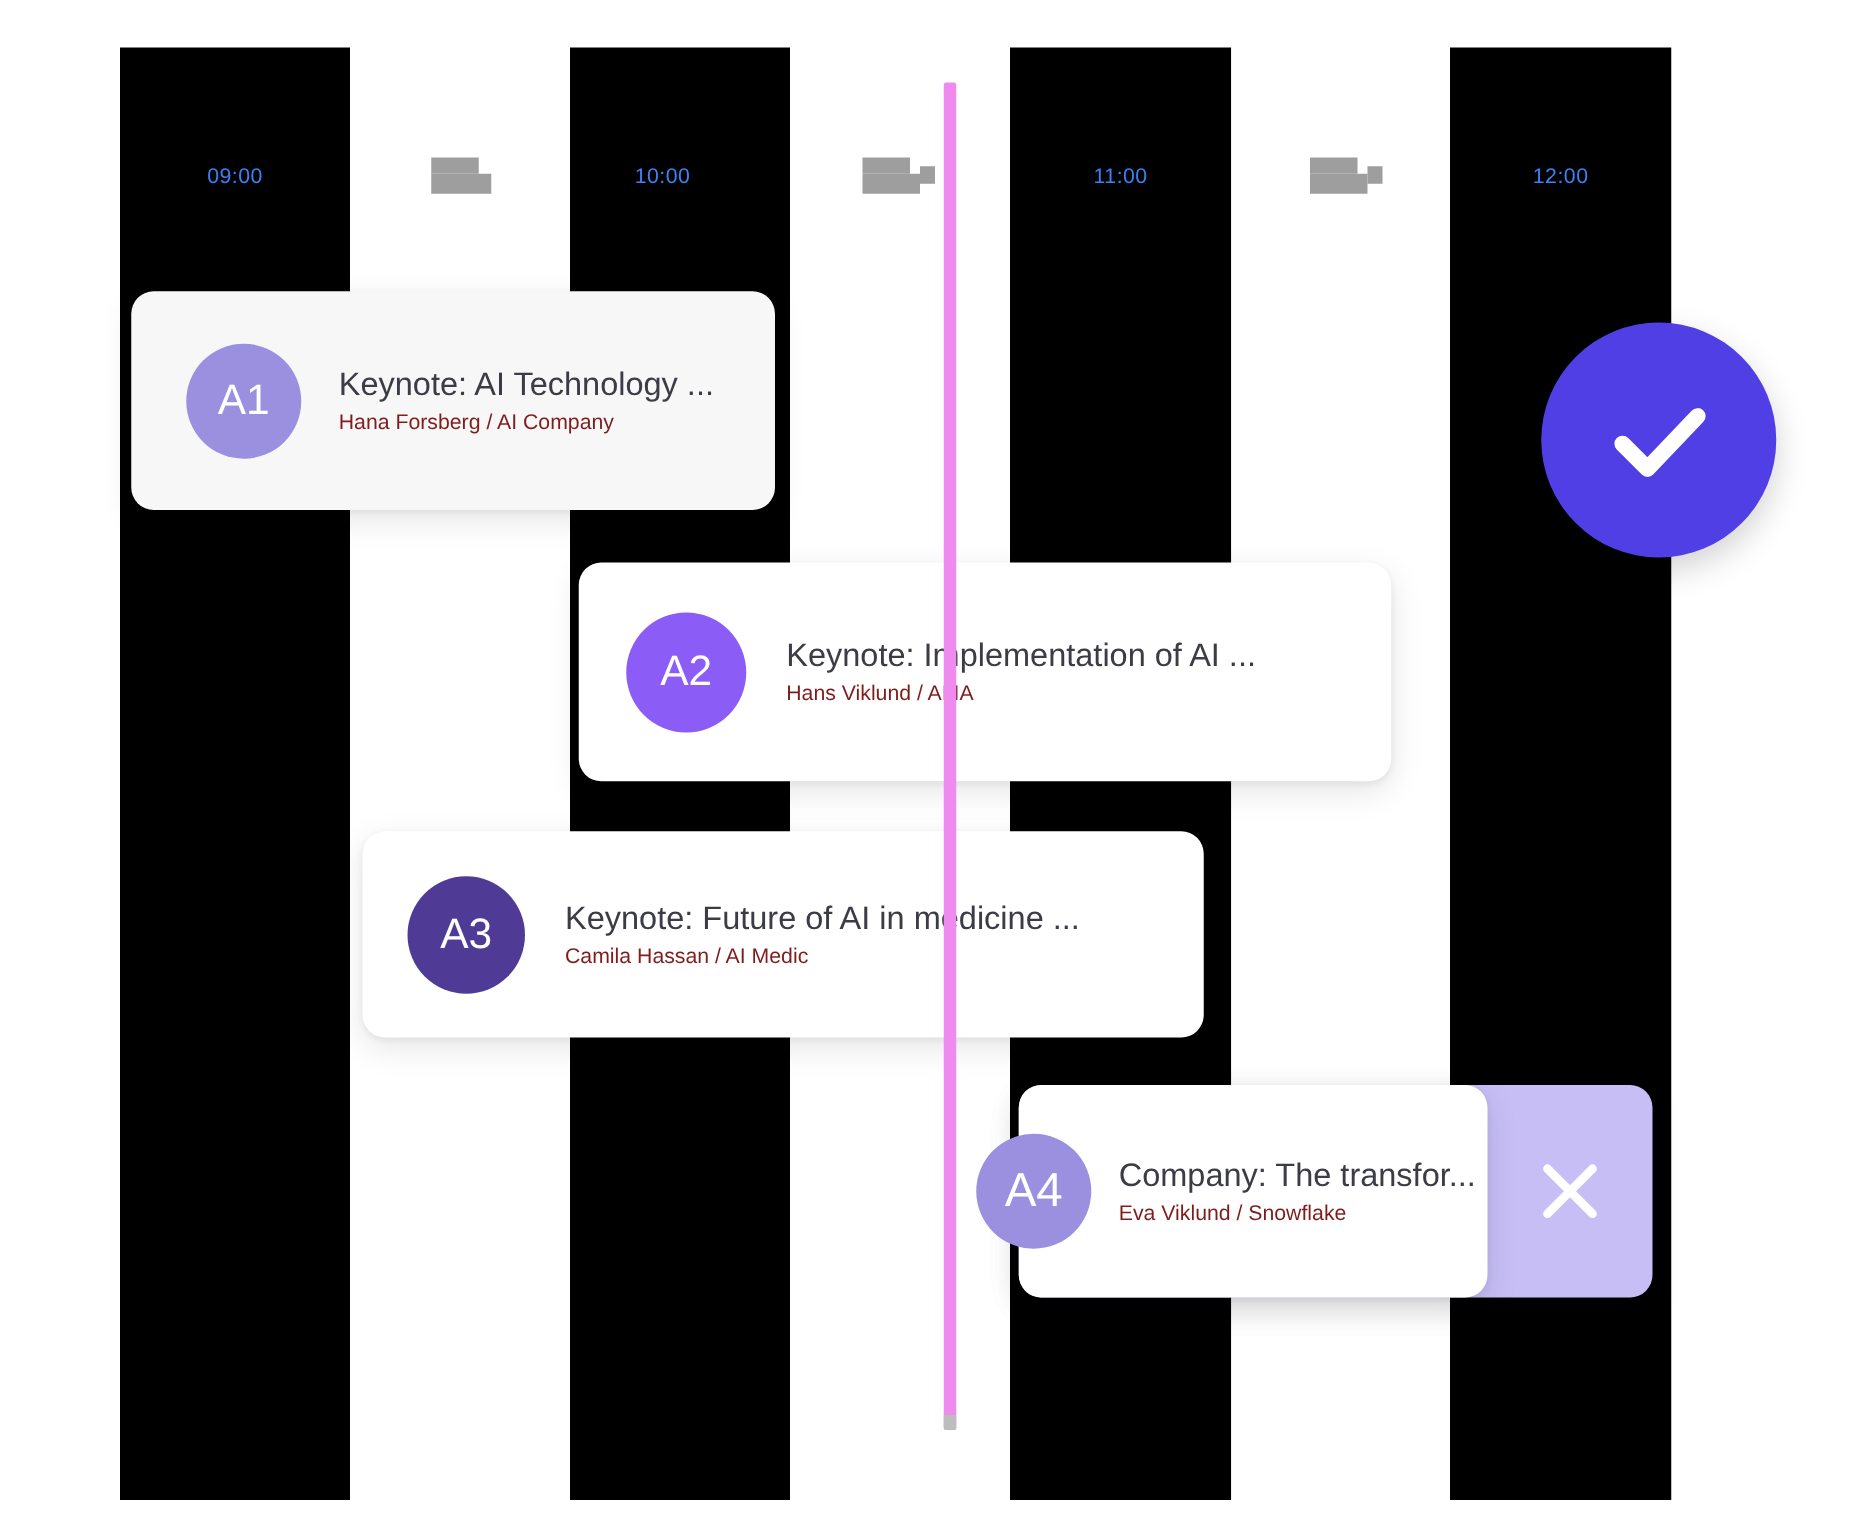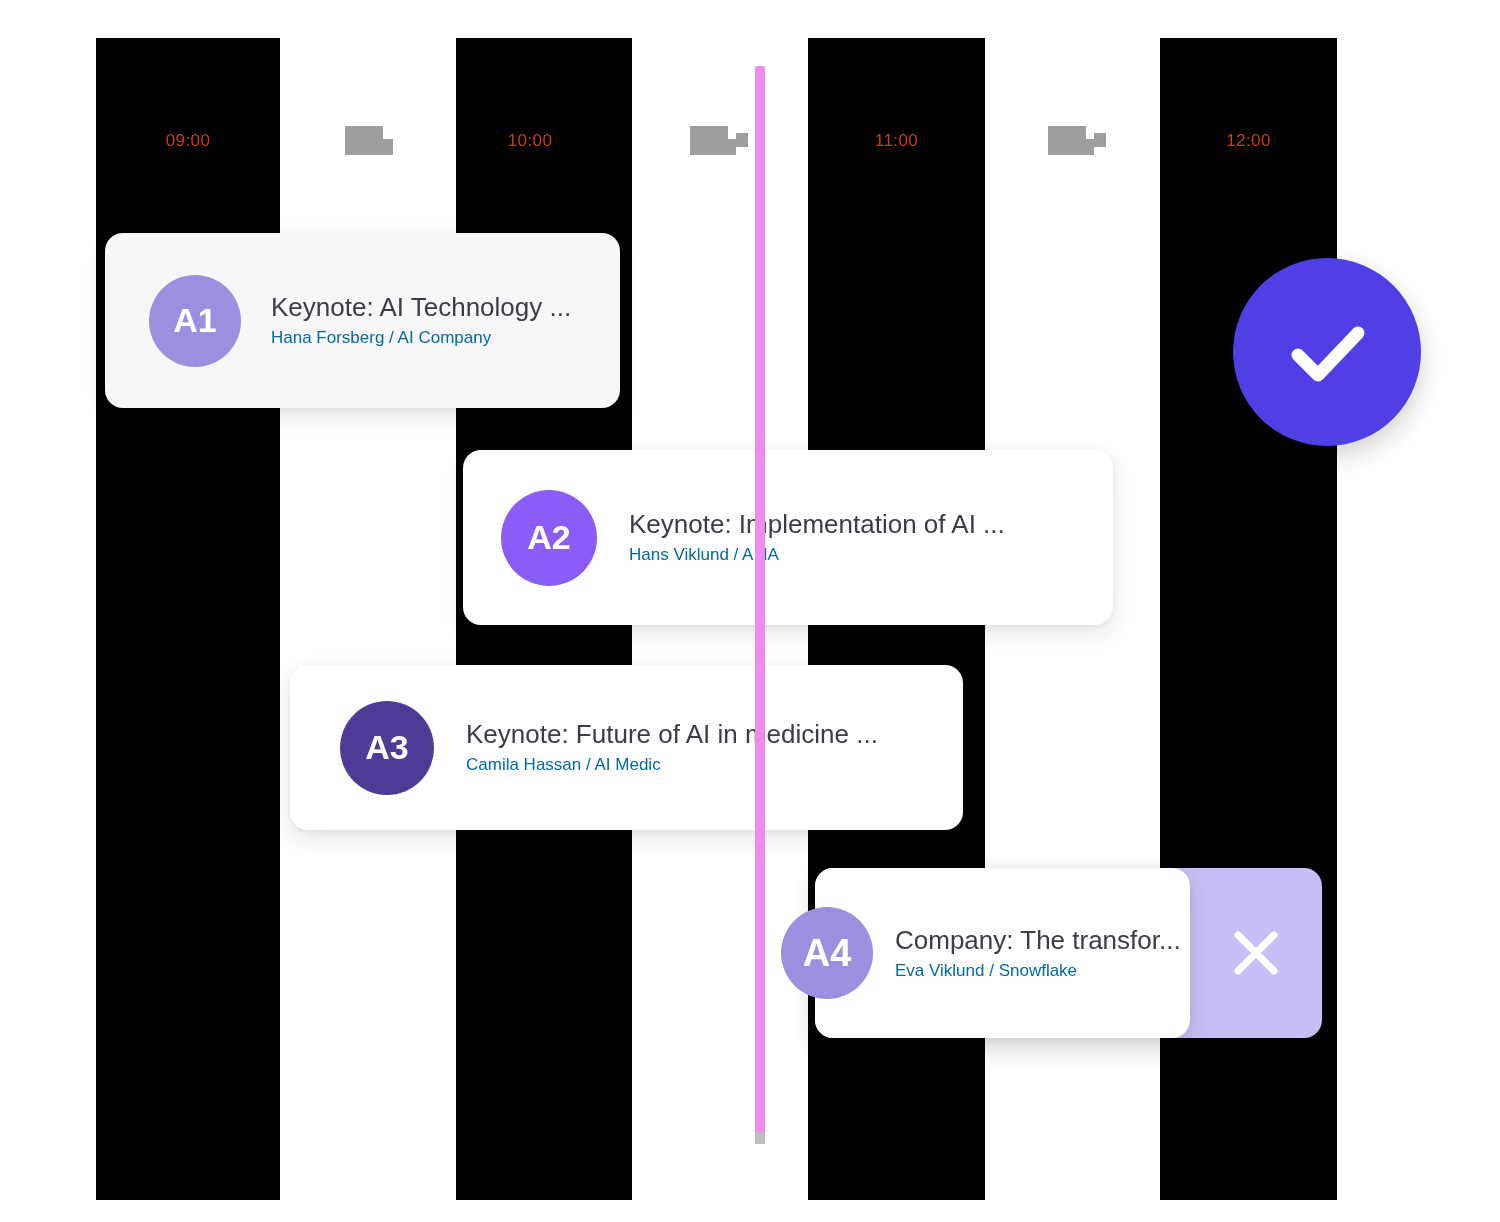--- a/index.html
+++ b/index.html
@@ -25,21 +25,21 @@
   .band.dark  { background: #000000; }
   .band.light { background: #ffffff; }
 
   
   .hour-label {
     position: absolute;
     top: 128px;
     height: 26px;
     line-height: 26px;
     text-align: center;
-    color: #c2410c;
+    color: #3b82f6;
     font-size: 17px;
     letter-spacing: 0.4px;
     font-family: "Liberation Sans", sans-serif;
     white-space: nowrap;
   }
 
   
   .redacted {
     position: absolute;
     top: 126px;
@@ -97,37 +97,37 @@
     box-sizing: border-box;
   }
   .avatar {
     flex: 0 0 auto;
     border-radius: 50%;
     display: flex;
     align-items: center;
     justify-content: center;
     color: #ffffff;
     font-family: "Liberation Sans", sans-serif;
-    font-weight: 700;
+    font-weight: 400;
   }
   .card-text {
     display: flex;
     flex-direction: column;
     justify-content: center;
     min-width: 0;
   }
   .card-title {
     color: #3c3c46;
     font-size: 26px;
     line-height: 32px;
     white-space: nowrap;
     font-family: "Liberation Sans", sans-serif;
   }
   .card-sub {
-    color: #0369a1;
+    color: #7f1d1d;
     font-size: 17px;
     line-height: 24px;
     margin-top: 3px;
     white-space: nowrap;
     font-family: "Liberation Sans", sans-serif;
   }
 
   
   #card-a1 {
     left: 105px;  top: 233px;  width: 515px; height: 175px;
@@ -143,21 +143,21 @@
     background: #ffffff;
     padding-left: 38px;
   }
   #card-a2 .avatar { width: 96px; height: 96px; font-size: 34px; background: #8b5cf6; }
   #card-a2 .card-text { margin-left: 32px; }
 
   
   #card-a3 {
     left: 290px;  top: 665px;  width: 673px; height: 165px;
     background: #ffffff;
-    padding-left: 50px;
+    padding-left: 36px;
   }
   #card-a3 .avatar { width: 94px; height: 94px; font-size: 34px; background: #4f3b96; }
   #card-a3 .card-text { margin-left: 32px; }
 
   
   #swipe-panel {
     position: absolute;
     left: 815px; top: 868px;
     width: 507px; height: 170px;
     background: #c6bef5;

